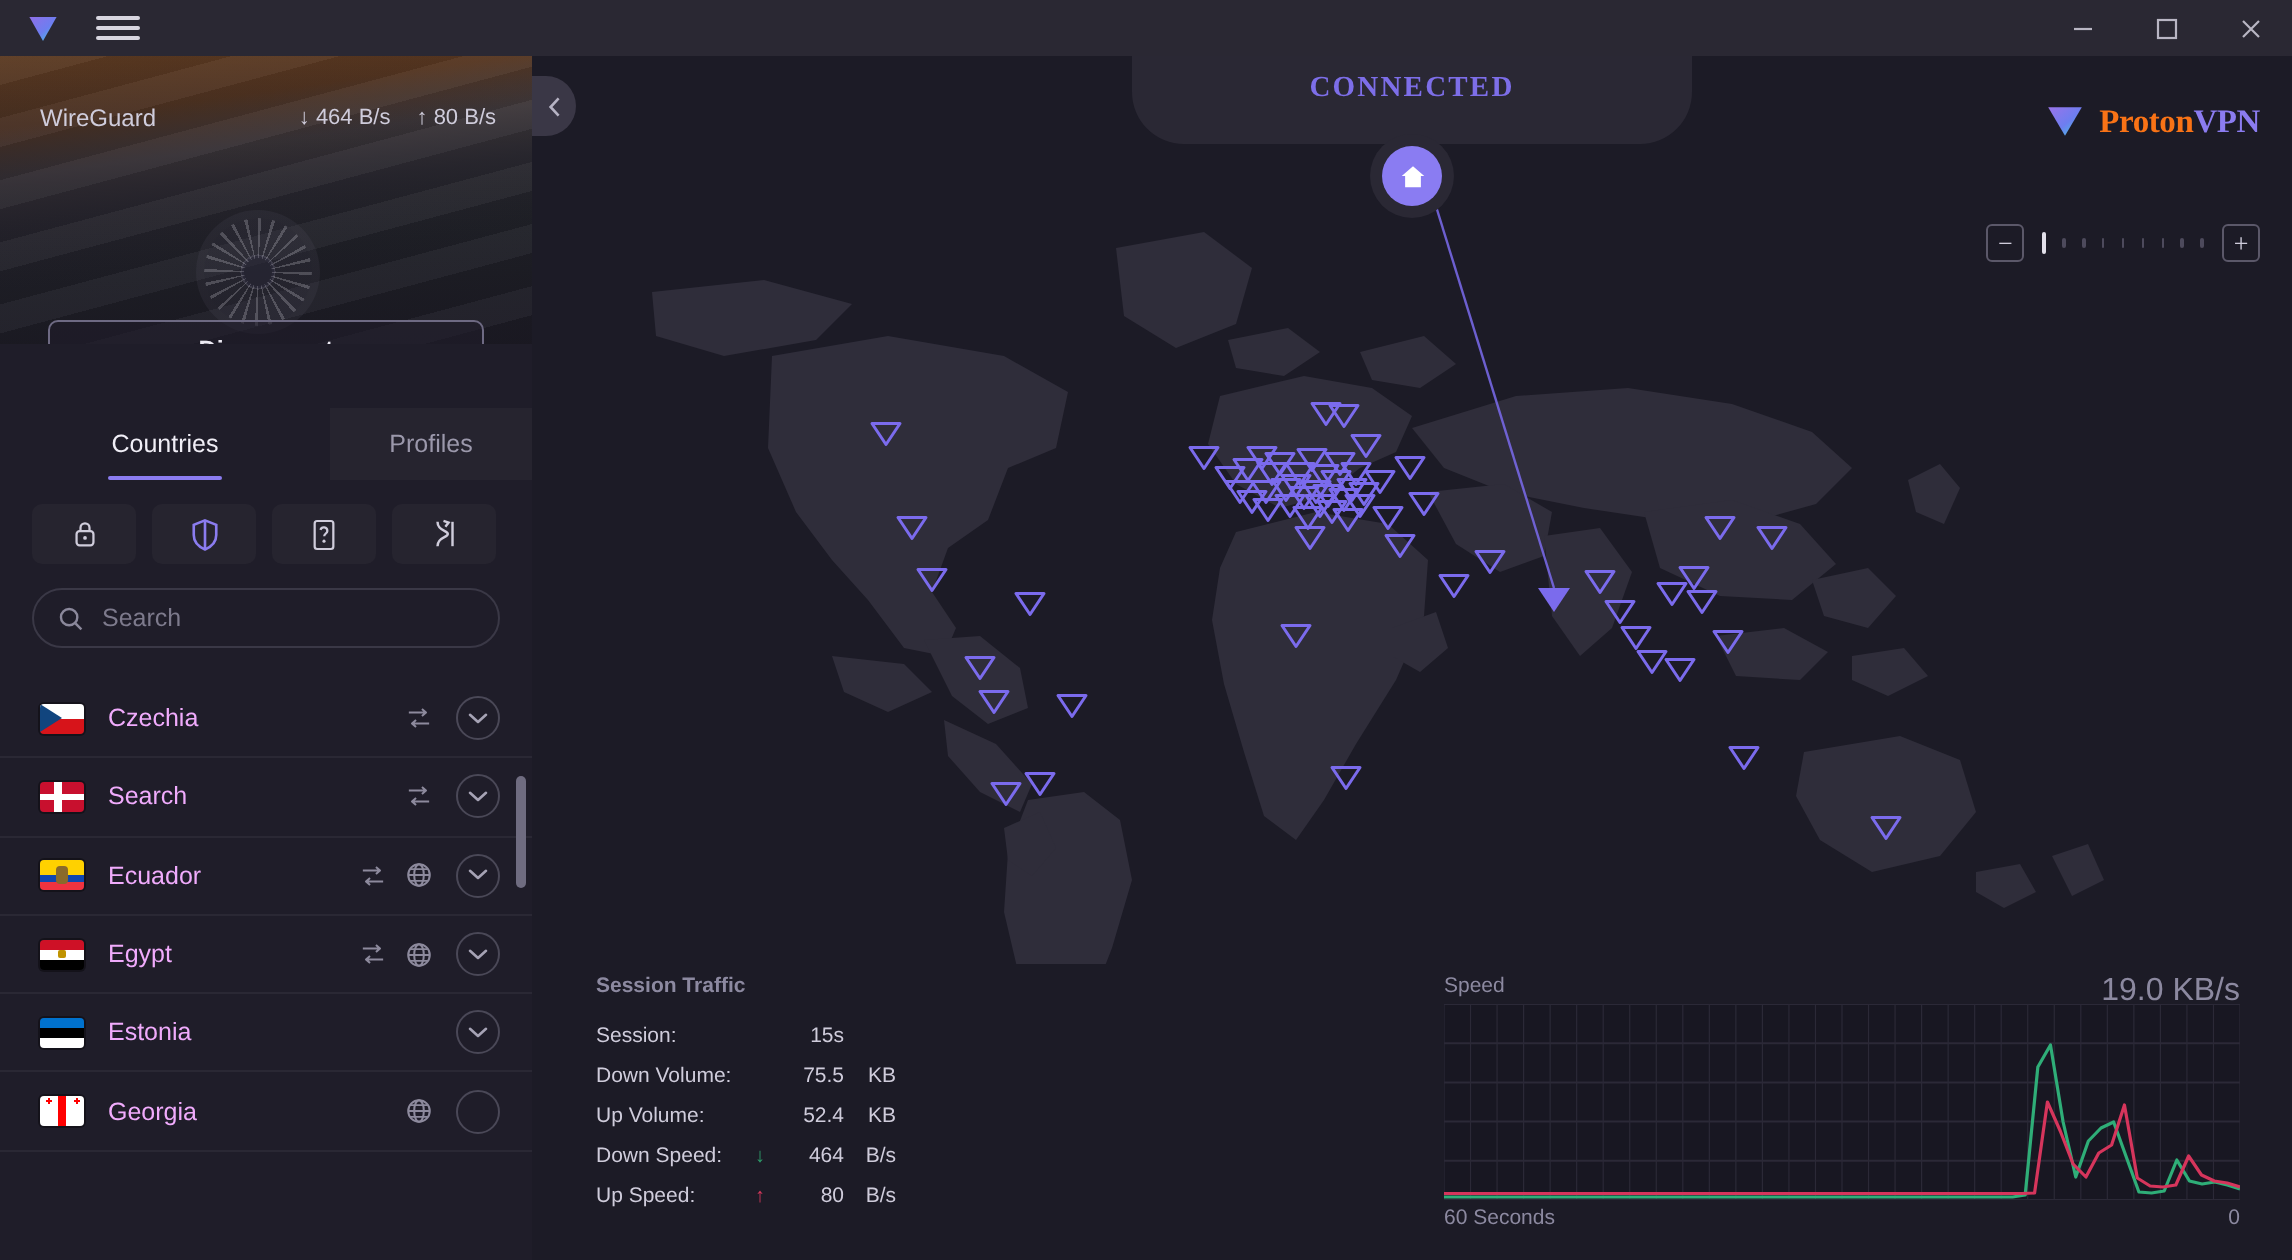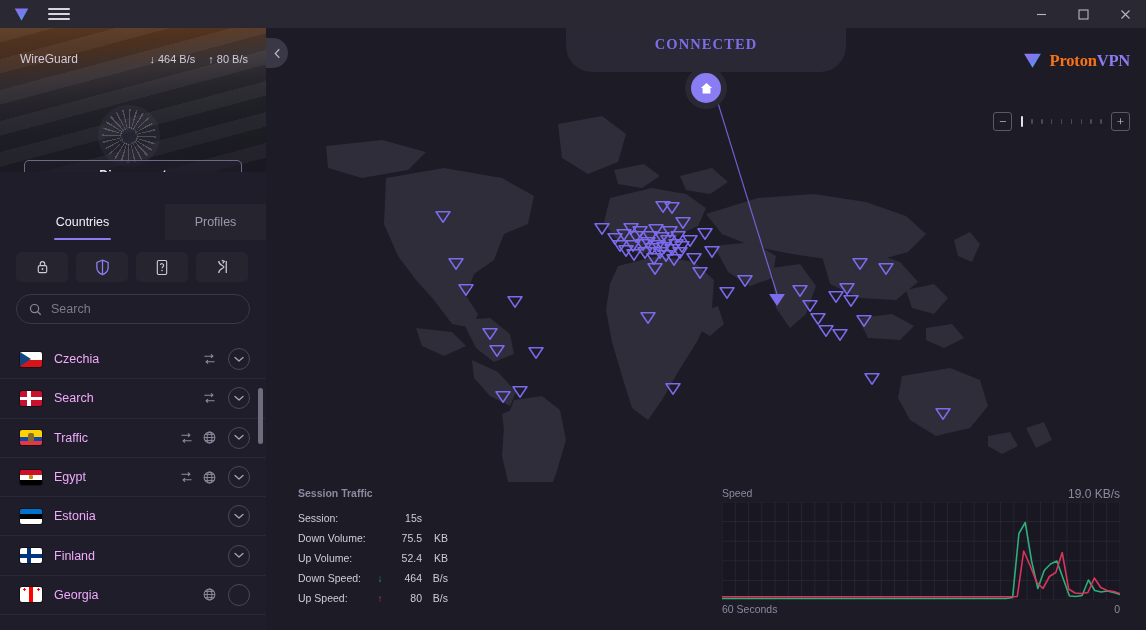--- a/index.html
+++ b/index.html
@@ -191,21 +191,21 @@
   .srow .lbl { flex: 1; }
   .srow .arr { width: 16px; text-align: center; font-size: 10px; }
   .srow .val { width: 34px; text-align: right; }
   .srow .unit { width: 26px; text-align: right; padding-left: 6px; }
   .arr.down { color: #2e9e6b; }
   .arr.up { color: #d2375a; }
 
   .chartwrap { position: absolute; left: 190px; right: 0; top: 2px; }
   .chart-head { position: relative; height: 18px; }
   .chart-speed-lbl { position: absolute; left: 266px; top: 3px; font-size: 10.5px; color: #8c89a0; }
-  .chart-max { position: absolute; right: 26px; top: 3px; font-size: 12px; color: #8c89a0; }
+  .chart-max { position: absolute; right: 26px; top: 3px; font-size: 16px; color: #8c89a0; }
   .chart-box { position: absolute; left: 266px; right: 26px; top: 18px; height: 98px; }
   .chart-foot { position: absolute; left: 266px; right: 26px; top: 118px; height: 16px; }
   .chart-sec-lbl { position: absolute; left: 0; top: 1px; font-size: 10.5px; color: #8c89a0; }
   .chart-zero { position: absolute; right: 0; top: 1px; font-size: 10.5px; color: #8c89a0; }
 </style>
 </head>
 <body>
 
 <div id="app">
 
@@ -350,21 +350,21 @@
               <svg width="10" height="7" viewBox="0 0 10 7">
                 <path d="M1 1.4 L5 5 L9 1.4" fill="none" stroke="currentColor" stroke-width="1.3" stroke-linecap="round" stroke-linejoin="round"></path>
               </svg>
             </div>
           </div>
           <div class="crow">
             <div class="flag">
               <div style="position:absolute;inset:0;background:linear-gradient(180deg,#ffd100 0 50%,#0f47af 50% 75%,#ef3340 75% 100%)"></div>
               <div style="position:absolute;left:8px;top:3px;width:6px;height:9px;background:#8a6a2a;border-radius:2px"></div>
             </div>
-            <div class="cname">Traffic</div>
+            <div class="cname">Ecuador</div>
             <div class="cicons">
               <svg width="13" height="12" viewBox="0 0 14 13">
                 <path d="M1.5 3.5 H10.5 M8.6 1.6 L10.8 3.5 L8.6 5.4" fill="none" stroke="currentColor" stroke-width="1.1" stroke-linejoin="round"></path>
                 <path d="M12.5 9.5 H3.5 M5.4 7.6 L3.2 9.5 L5.4 11.4" fill="none" stroke="currentColor" stroke-width="1.1" stroke-linejoin="round"></path>
               </svg>
               <svg width="13" height="13" viewBox="0 0 14 14">
                 <circle cx="7" cy="7" r="5.8" fill="none" stroke="currentColor" stroke-width="1.1"></circle>
                 <ellipse cx="7" cy="7" rx="2.6" ry="5.8" fill="none" stroke="currentColor" stroke-width="1.1"></ellipse>
                 <path d="M1.2 7 H12.8 M2.3 3.8 H11.7 M2.3 10.2 H11.7" stroke="currentColor" stroke-width="1"></path>
               </svg>
@@ -396,34 +396,20 @@
               <svg width="10" height="7" viewBox="0 0 10 7">
                 <path d="M1 1.4 L5 5 L9 1.4" fill="none" stroke="currentColor" stroke-width="1.3" stroke-linecap="round" stroke-linejoin="round"></path>
               </svg>
             </div>
           </div>
           <div class="crow">
             <div class="flag">
               <div style="position:absolute;inset:0;background:linear-gradient(180deg,#0072ce 0 33.3%,#000 33.3% 66.6%,#fff 66.6% 100%)"></div>
             </div>
             <div class="cname">Estonia</div>
-            <div class="cicons"></div>
-            <div class="chev">
-              <svg width="10" height="7" viewBox="0 0 10 7">
-                <path d="M1 1.4 L5 5 L9 1.4" fill="none" stroke="currentColor" stroke-width="1.3" stroke-linecap="round" stroke-linejoin="round"></path>
-              </svg>
-            </div>
-          </div>
-          <div class="crow">
-            <div class="flag">
-              <div style="position:absolute;inset:0;background:#fff"></div>
-              <div style="position:absolute;left:6.5px;top:0;width:4px;height:100%;background:#003580"></div>
-              <div style="position:absolute;left:0;top:5.5px;width:100%;height:4px;background:#003580"></div>
-            </div>
-            <div class="cname">Finland</div>
             <div class="cicons"></div>
             <div class="chev">
               <svg width="10" height="7" viewBox="0 0 10 7">
                 <path d="M1 1.4 L5 5 L9 1.4" fill="none" stroke="currentColor" stroke-width="1.3" stroke-linecap="round" stroke-linejoin="round"></path>
               </svg>
             </div>
           </div>
           <div class="crow">
             <div class="flag">
               <div style="position:absolute;inset:0;background:#fff"></div>

